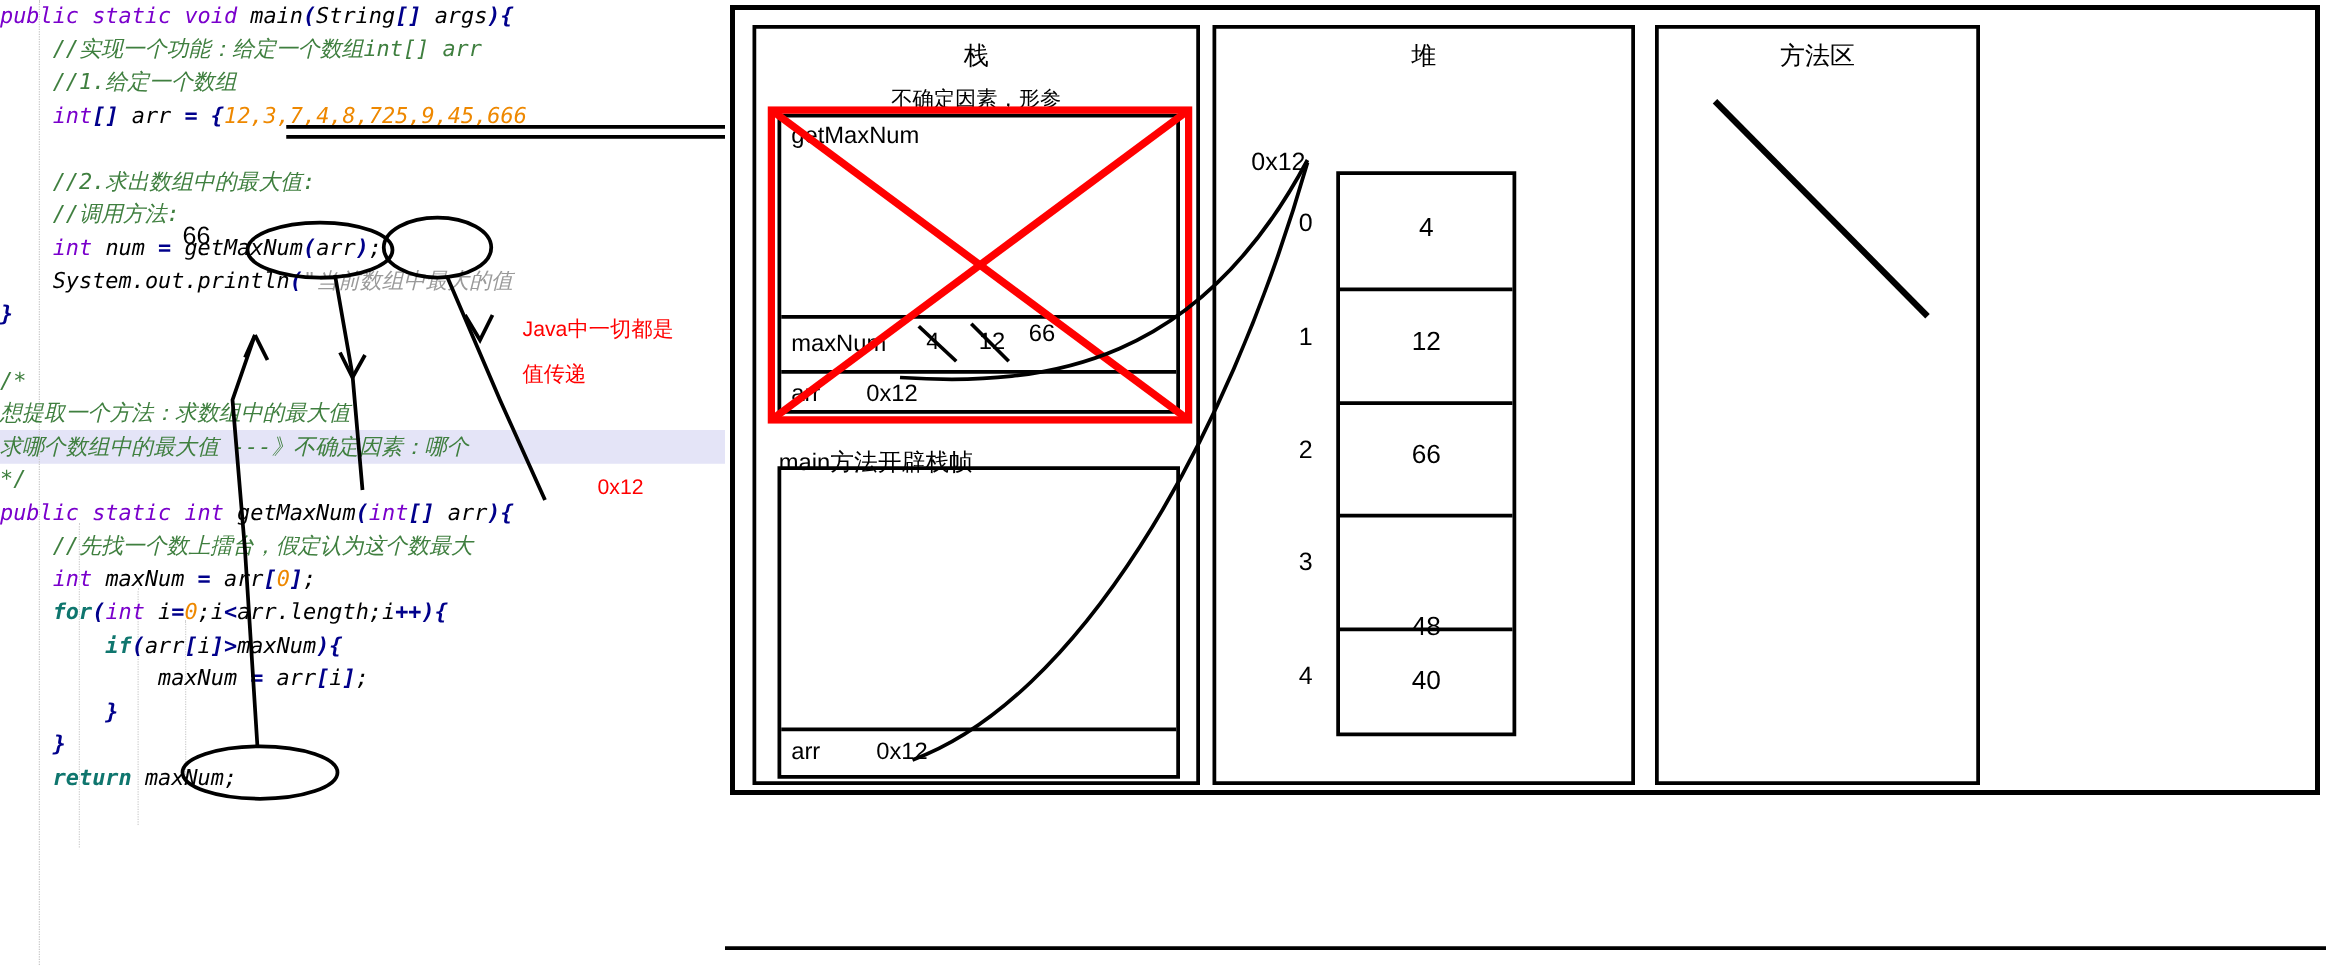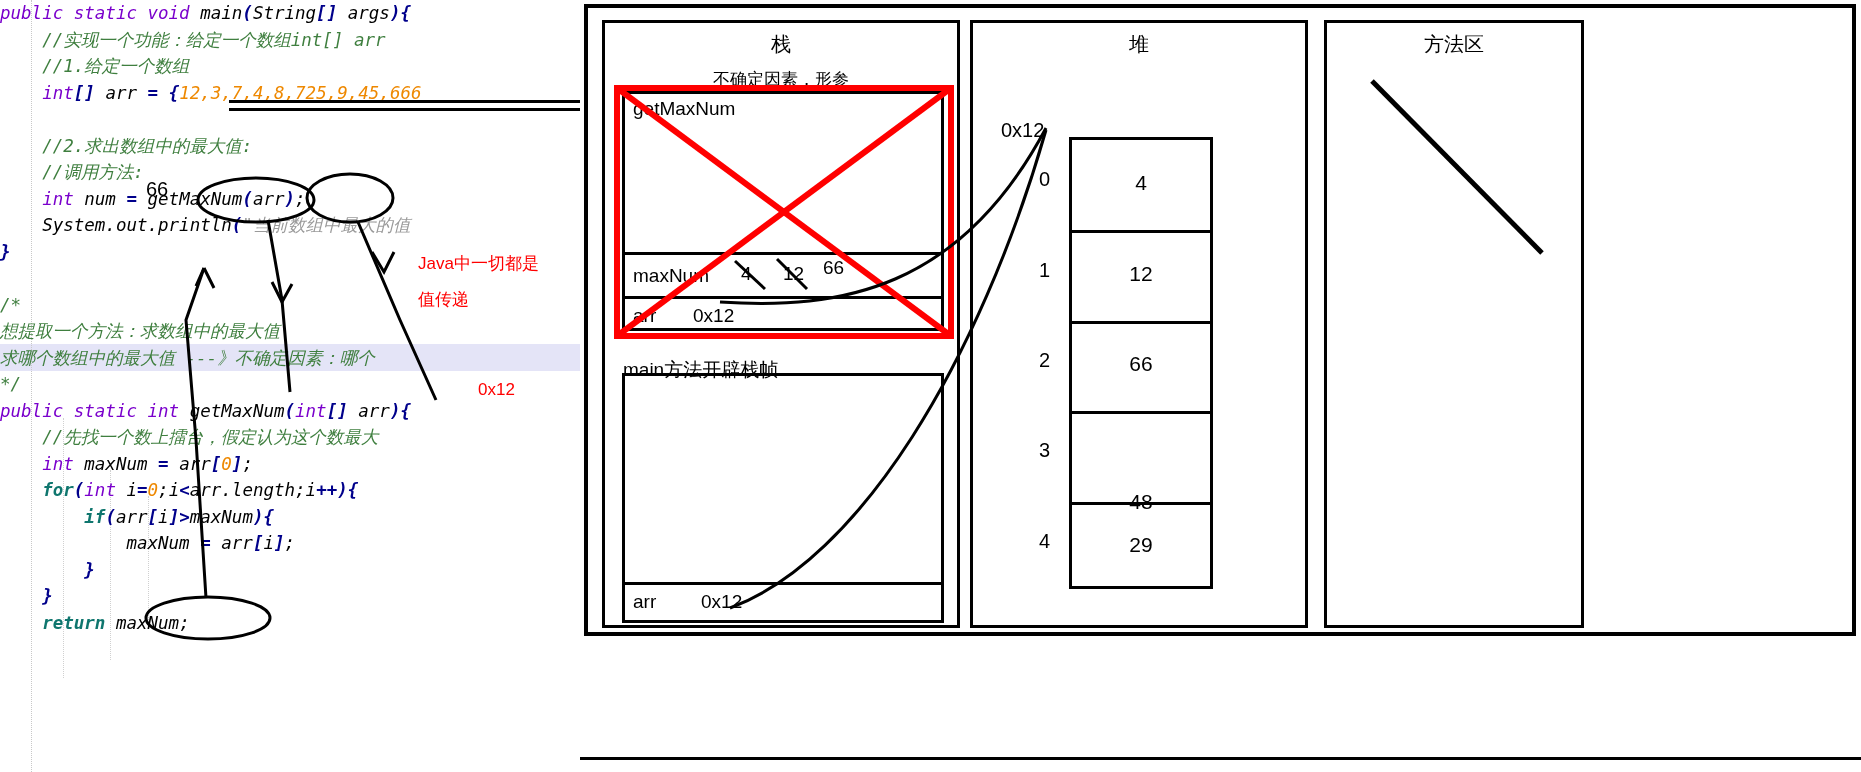--- a/index.html
+++ b/index.html
@@ -174,21 +174,21 @@
       <div class="heap-addr" style="left:28px;top:96px;">0x12</div>
       <div id="heap-array">
           <div class="heap-val" style="top: 31.2px;">4</div>
           <div class="heap-div" style="top: 90.4px;"></div>
           <div class="heap-val" style="top: 121.6px;">12</div>
           <div class="heap-div" style="top: 180.8px;"></div>
           <div class="heap-val" style="top: 212px;">66</div>
           <div class="heap-div" style="top: 271.2px;"></div>
           <div class="heap-val" style="top: 302.4px; margin-top: 48px;">48</div>
           <div class="heap-div" style="top: 361.6px;"></div>
-          <div class="heap-val" style="top: 392.8px;">29</div>
+          <div class="heap-val" style="top: 392.8px;">40</div>
         </div>
       <div id="heap-index-col">
           <div class="heap-idx" style="left: 66px; top: 145.2px;">0</div>
           <div class="heap-idx" style="left: 66px; top: 235.6px;">1</div>
           <div class="heap-idx" style="left: 66px; top: 326px;">2</div>
           <div class="heap-idx" style="left: 66px; top: 416.4px;">3</div>
           <div class="heap-idx" style="left: 66px; top: 506.8px;">4</div>
         </div>
     </div>
 

